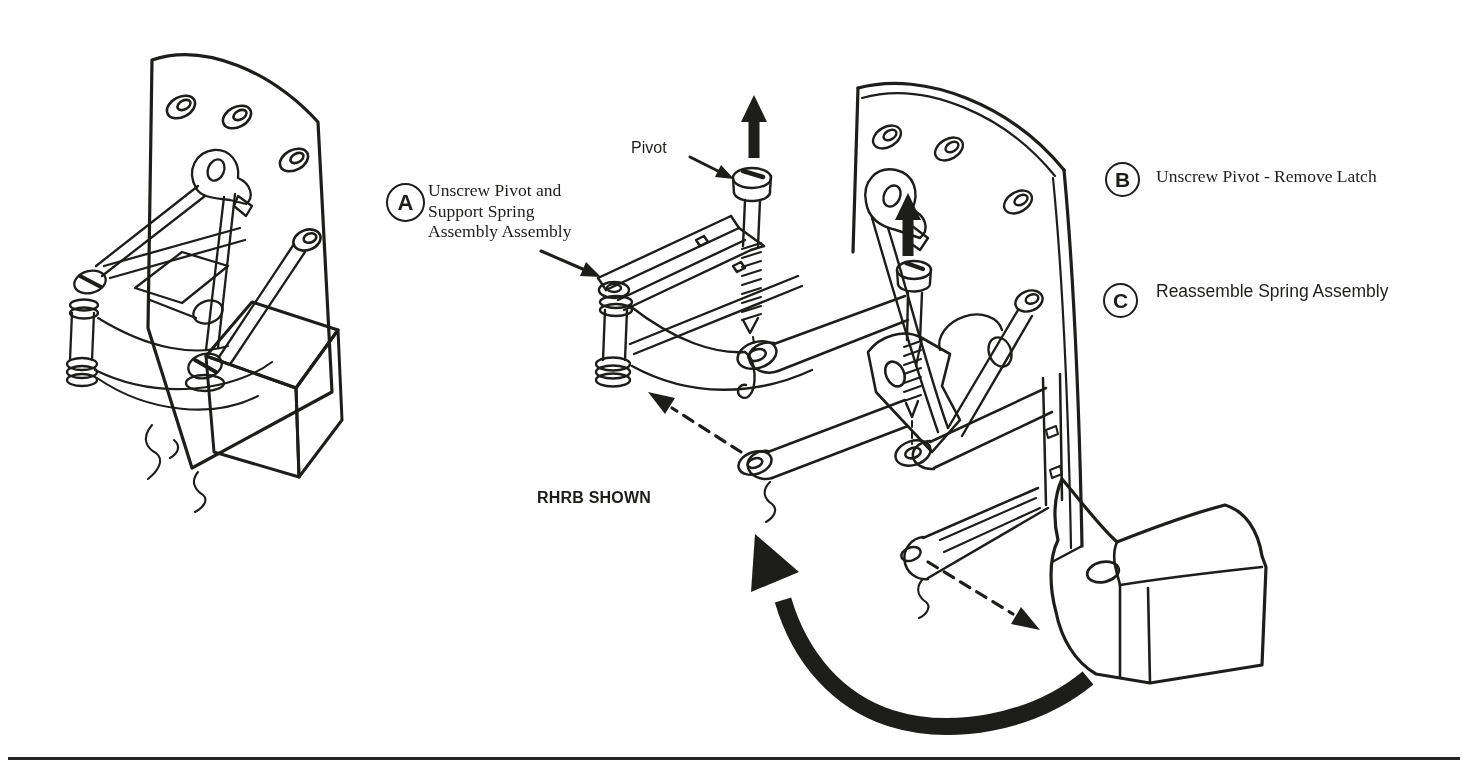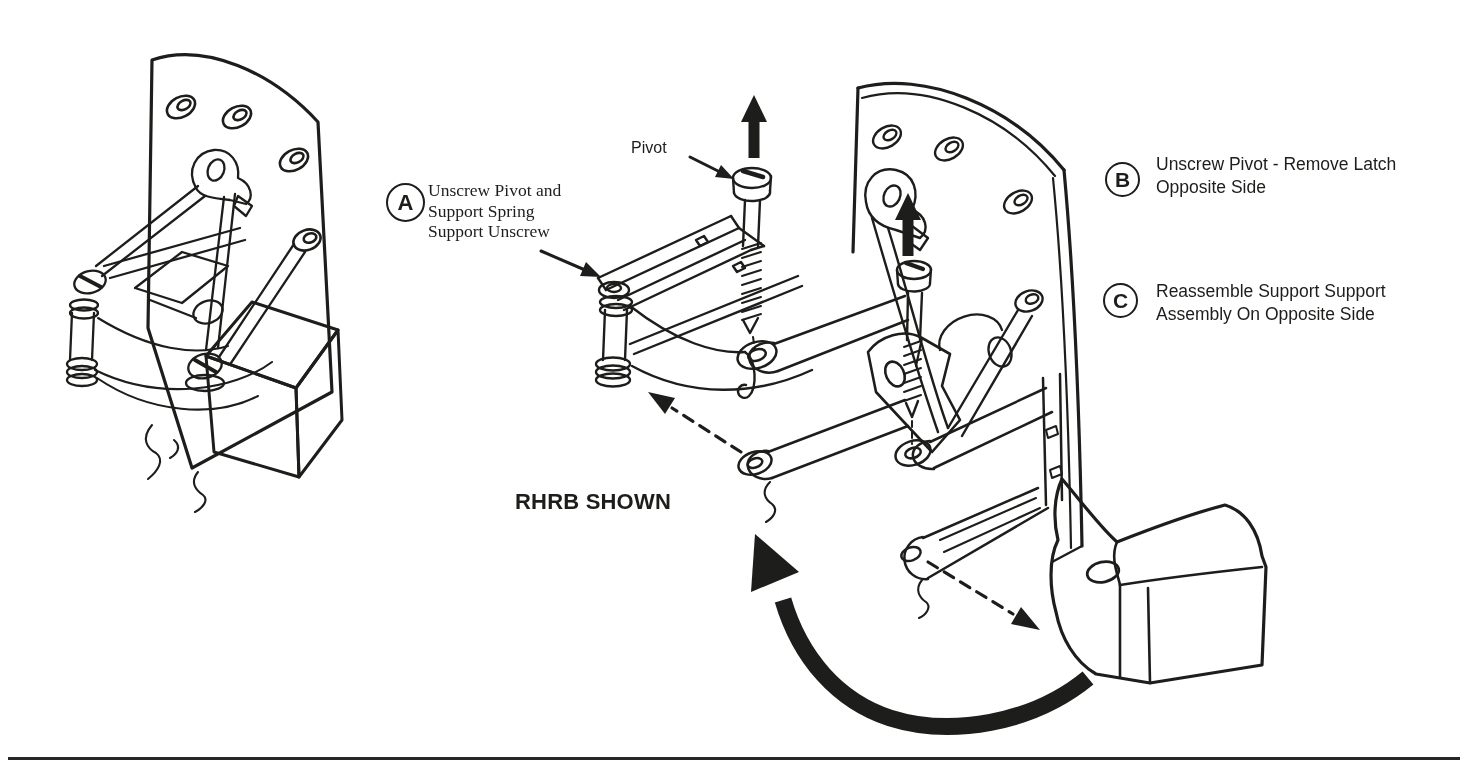--- a/index.html
+++ b/index.html
@@ -5,32 +5,32 @@
   html,body{margin:0;padding:0;}
   body{
     width:1466px;height:763px;position:relative;overflow:hidden;
     background:#ffffff;
     font-family:"Liberation Sans","DejaVu Sans",sans-serif;
     color:#1d1d1b;
   }
   #figure-canvas{position:absolute;left:0;top:0;}
   .txt{position:absolute;white-space:nowrap;color:#1d1d1b;}
   .pivot-label{left:631px;top:139px;font-size:16px;}
-  .caption{left:515px;top:489px;font-size:22px;font-weight:700;letter-spacing:.2px;}
+  .caption{left:537px;top:489px;font-size:16px;font-weight:700;letter-spacing:.2px;}
   .callout-circle{
     position:absolute;box-sizing:border-box;border:2.6px solid #1d1d1b;border-radius:50%;
     display:flex;align-items:center;justify-content:center;
     font-weight:700;background:#fff;
   }
   .cc-a{left:386px;top:183px;width:39px;height:39px;font-size:22px;}
   .cc-b{left:1105px;top:162px;width:35px;height:35px;font-size:21px;}
   .cc-c{left:1103px;top:283px;width:35px;height:35px;font-size:21px;}
   .callout-text{position:absolute;font-size:17.5px;}
   .ct-a{left:428px;top:180px;line-height:20.5px;font-family:Liberation Serif, serif;}
-  .ct-b{left:1156px;top:153px;line-height:22.5px;}
+  .ct-b{left:1156px;top:165px;line-height:22.5px;font-family:Liberation Serif, serif;}
   .ct-c{left:1156px;top:280px;line-height:22.5px;}
   .footer-rule{position:absolute;left:8px;top:757px;width:1452px;height:3px;background:#262626;}
 </style>
 </head>
 <body>
 
 <svg id="figure-canvas" width="1466" height="763" viewBox="0 0 1466 763">
   <g stroke="#1d1d1b" fill="none" stroke-width="2.6" stroke-linecap="round" stroke-linejoin="round">
 
     <g>
@@ -273,34 +273,32 @@
 </svg>
 
 <div class="txt pivot-label">Pivot</div>
 
 <div class="callout-circle cc-a">
   <span>A</span>
 </div>
 <div class="callout-text ct-a">
   <div>Unscrew Pivot and</div>
   <div>Support Spring</div>
-  <div>Support Unscrew</div>
+  <div>Assembly Assembly</div>
 </div>
 
 <div class="callout-circle cc-b">
   <span>B</span>
 </div>
 <div class="callout-text ct-b">
   <div>Unscrew Pivot - Remove Latch</div>
-  <div>Opposite Side</div>
 </div>
 
 <div class="callout-circle cc-c">
   <span>C</span>
 </div>
 <div class="callout-text ct-c">
-  <div>Reassemble Support Support</div>
-  <div>Assembly On Opposite Side</div>
+  <div>Reassemble Spring Assembly</div>
 </div>
 
 <div class="txt caption">RHRB SHOWN</div>
 
 <div class="footer-rule"></div>
 
 </body></html>

